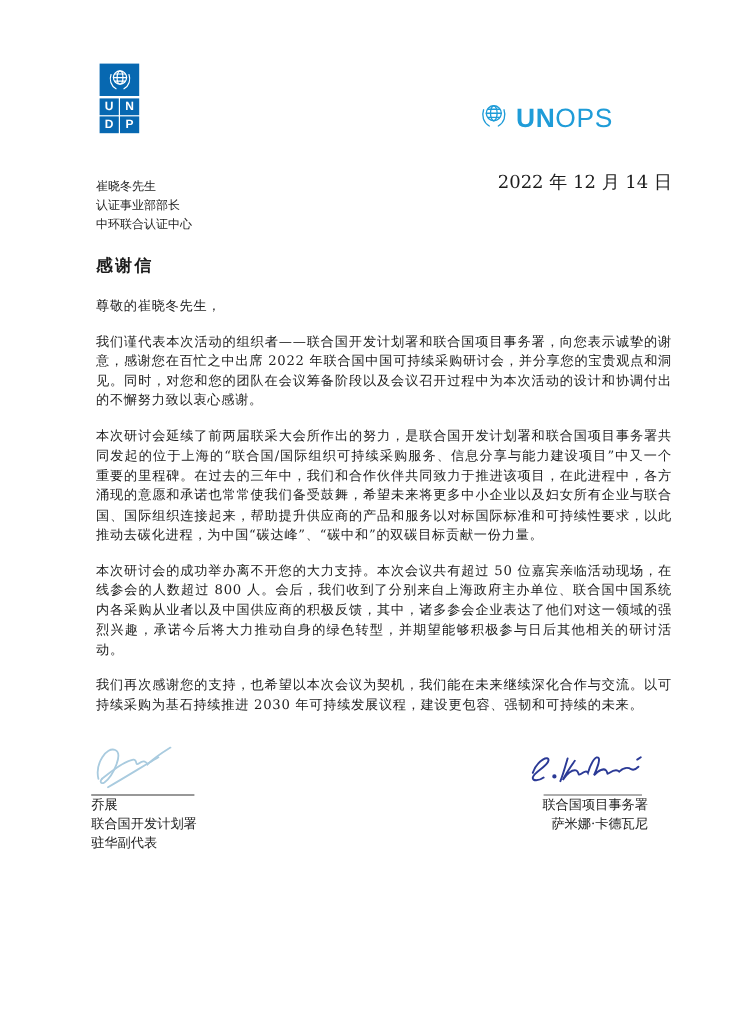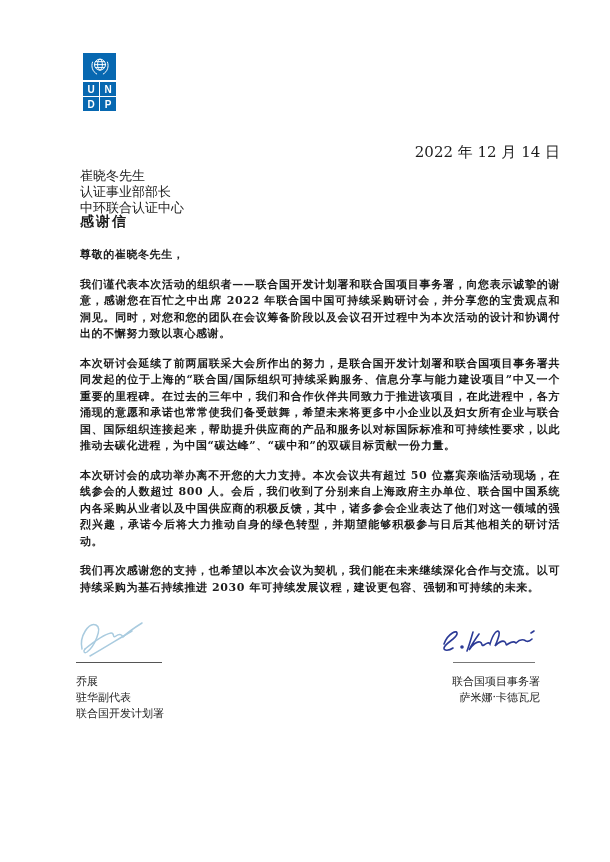--- a/index.html
+++ b/index.html
@@ -20,35 +20,35 @@
     font-family:"Liberation Sans",sans-serif;font-weight:bold;font-size:10px;
     display:flex;align-items:center;justify-content:center;}
   
   .unops-logo{position:absolute;left:399px;top:84px;display:flex;align-items:center;}
   .unops-text{font-family:"Liberation Sans",sans-serif;font-size:22px;color:#1f9cd8;
     letter-spacing:.5px;margin-left:6px;line-height:24px;}
   .unops-text .bold{font-weight:800;}
   .unops-text .light{font-weight:300;}
   
   .date-line{position:absolute;top:126px;right:50px;font-size:15px;margin-top:17px;}
-  .recipient{position:absolute;left:80px;top:168px;font-size:13px;line-height:16px;}
+  .recipient{position:absolute;left:80px;top:148px;font-size:10px;line-height:16px;}
   .letter-title{position:absolute;left:80px;top:213px;width:480px;text-align:left;
     font-weight:bold;font-size:14px;letter-spacing:2px;}
   .content{position:absolute;left:80px;top:247px;width:480px;
     font-size:11px;line-height:16.5px;letter-spacing:.6px;
-    text-align:justify;text-align-last:left;font-weight:bold;}
+    text-align:justify;text-align-last:left;}
   .content p{margin:0 0 13px 0;}
   .content .salutation{margin-bottom:13px;}
   .closing{margin-top:10px;}
   
   .sig-left{position:absolute;left:76px;top:618px;width:250px;}
   .sig-right{position:absolute;right:70px;top:620px;width:260px;text-align:right;}
   .sig-rule-left{width:86px;height:1px;background:#555;margin-top:2px;}
   .sig-rule-right{width:82px;height:1px;background:#777;margin:2px 5px 0 auto;}
-  .sig-block{font-size:11px;line-height:16px;margin-top:11px;}
+  .sig-block{font-size:11px;line-height:16px;}
   .sig-svg{display:block;}
   .sig-right .sig-svg{margin-left:auto;}
 </style>
 </head>
 <body>
 
 <div class="page">
 
   <div class="undp-logo">
     <div class="undp-top">
@@ -65,20 +65,36 @@
       </svg>
     </div>
     <div class="undp-grid">
       <div class="undp-cell">U</div>
       <div class="undp-cell">N</div>
       <div class="undp-cell">D</div>
       <div class="undp-cell">P</div>
     </div>
   </div>
 
+  <div class="unops-logo">
+    <span>
+      <svg width="25" height="25" viewBox="0 0 20 20">
+        <g stroke="#1f9cd8" fill="none" stroke-width="0.9" stroke-linecap="round">
+          <circle cx="10" cy="8.3" r="5"></circle>
+          <ellipse cx="10" cy="8.3" rx="2.2" ry="5"></ellipse>
+          <line x1="5" y1="8.3" x2="15" y2="8.3"></line>
+          <line x1="6" y1="5.6" x2="14" y2="5.6"></line>
+          <line x1="6" y1="11" x2="14" y2="11"></line>
+          <path d="M3.2 6 C 1.8 10 3 14.5 7 16.8"></path>
+          <path d="M16.8 6 C 18.2 10 17 14.5 13 16.8"></path>
+        </g>
+      </svg>
+    </span>
+    <span class="unops-text"><span class="bold">UN</span><span class="light">OPS</span></span>
+  </div>
 
   <div class="date-line">2022 年 12 月 14 日</div>
 
   <div class="recipient">
     <div>崔晓冬先生</div>
     <div>认证事业部部长</div>
     <div>中环联合认证中心</div>
   </div>
 
   <div class="letter-title">感谢信</div>
@@ -95,22 +111,22 @@
     <svg class="sig-svg" width="110" height="42" viewBox="0 0 110 42">
       <g stroke="#a9cbdf" fill="none" stroke-width="1.5" stroke-linecap="round">
         <path d="M6 31 C 3 18, 13 4, 20 7 C 27 10, 18 29, 11 34 C 8 36, 7 33, 9 31"></path>
         <path d="M9 31 C 20 22, 30 16, 35 15 C 39 14.5, 36 21, 40 18 C 44 15, 46 17, 47 19 C 51 15, 58 10, 66 5"></path>
         <path d="M14 38 C 28 30, 44 20, 56 13"></path>
       </g>
     </svg>
     <div class="sig-rule-left"></div>
     <div class="sig-block">
       <div>乔展</div>
+      <div>联合国开发计划署</div>
       <div>驻华副代表</div>
-      <div>联合国开发计划署</div>
     </div>
   </div>
 
   <div class="sig-right">
     <svg class="sig-svg" width="104" height="40" viewBox="0 0 104 40">
       <g stroke="#2b3a96" fill="none" stroke-width="1.6" stroke-linecap="round">
         <path d="M8 24 C 12 13, 22 9, 21 14 C 20 19, 9 23, 8 28 C 7.5 31, 13 31, 17 28"></path>
         <circle cx="26" cy="27" r="1" fill="#2b3a96"></circle>
         <path d="M37 12 C 35 19, 33 26, 31 31"></path>
         <path d="M43 14 C 38 21, 35 26, 33 30 C 36 25, 41 21, 44 22 C 47 23, 45 27, 48 25 C 51 23, 53 22, 54 24 C 57 14, 61 9, 63 12 C 64 14, 61 22, 59 26 C 63 22, 67 20, 69 22 C 71 24, 69 26, 72 24 C 75 22, 78 21, 80 23 C 83 20, 87 19, 90 21 C 92 22, 94 21, 96 19"></path>

